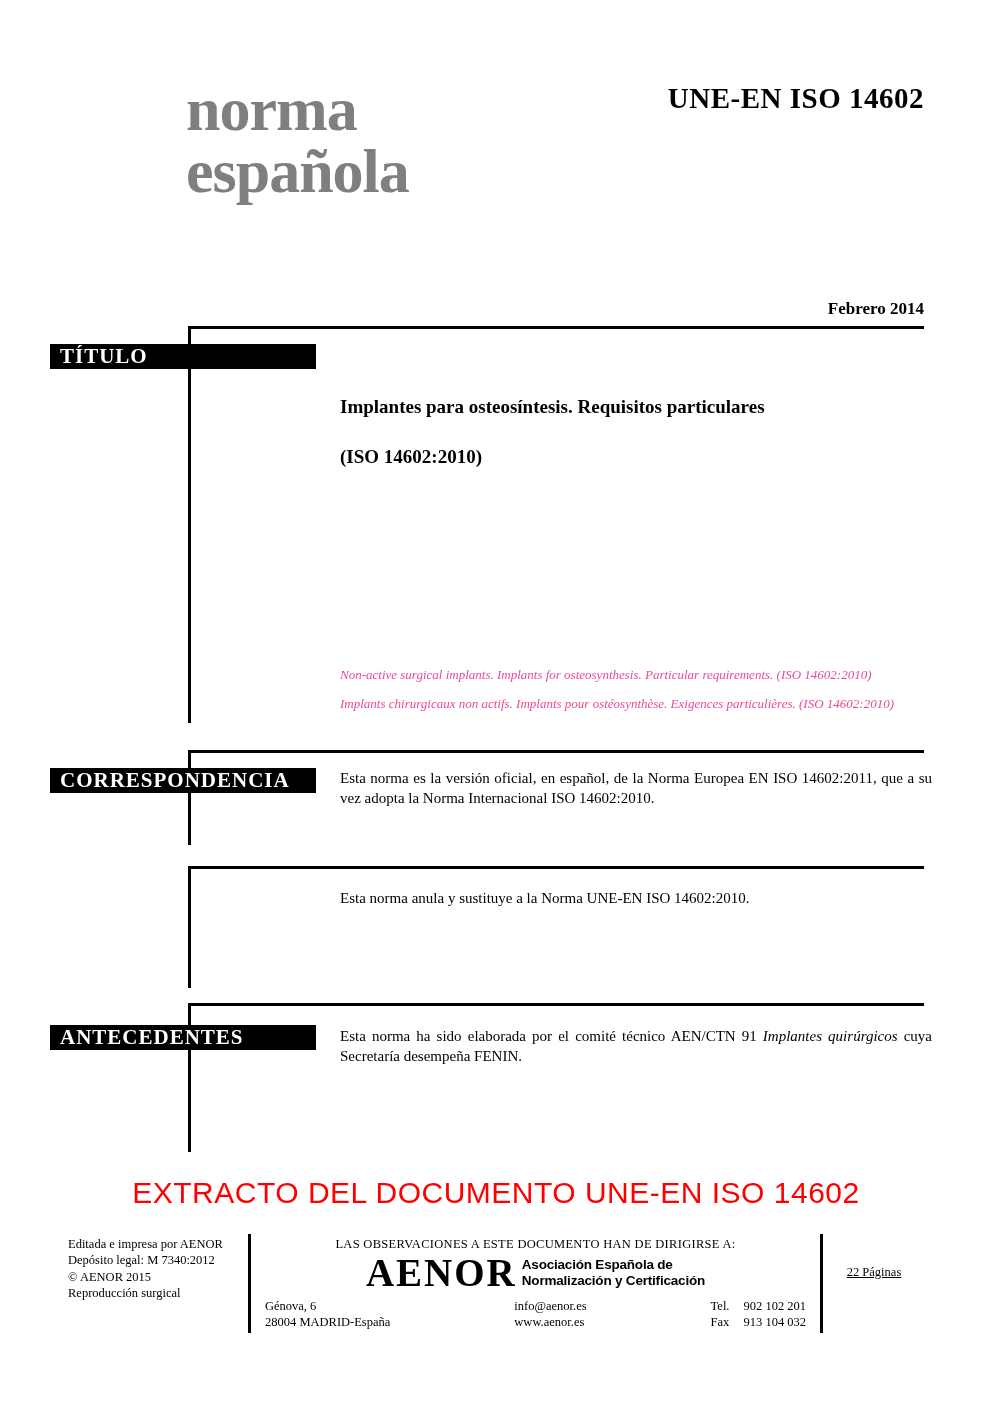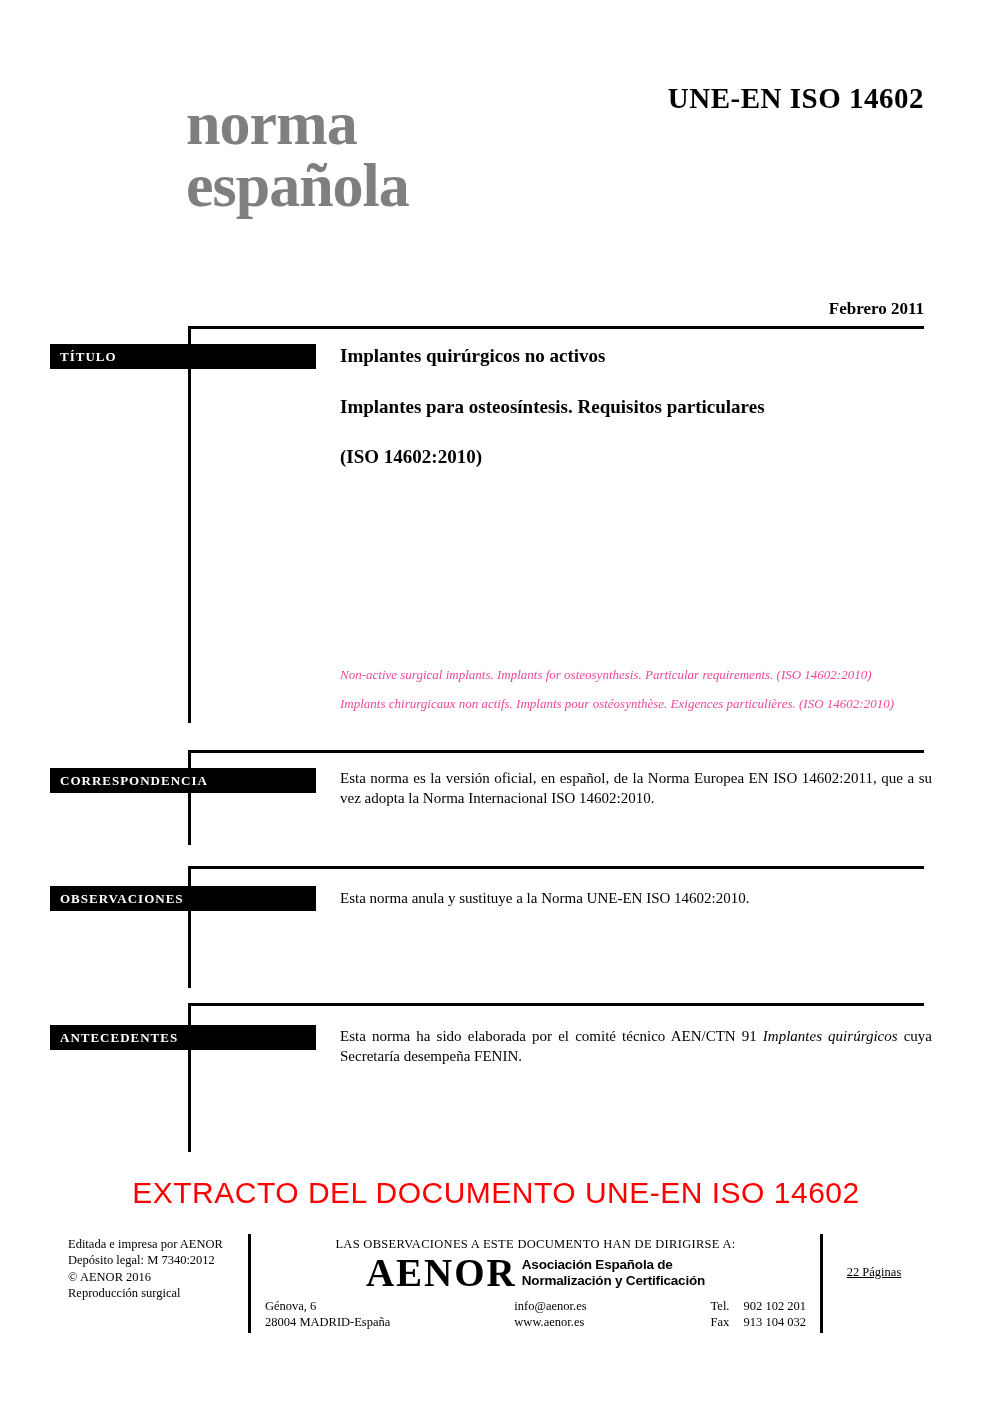--- a/index.html
+++ b/index.html
@@ -4,39 +4,39 @@
 <style>
   * { margin:0; padding:0; box-sizing:border-box; }
   html,body { background:#e8e8e8; }
   .page {
     position:relative; width:992px; height:1403px; background:#ffffff;
     font-family:"Liberation Serif", serif; color:#000; overflow:hidden;
     margin:0 auto;
   }
   
   .norma-logo {
-    position:absolute; left:186px; top:92px;
+    position:absolute; left:186px; top:78px;
     font-weight:bold; font-size:62px; line-height:1.0;
     color:#7f7f7f; letter-spacing:-1px;
   }
   .doc-code {
     position:absolute; right:68px; top:82px;
     font-weight:bold; font-size:29px; letter-spacing:0.5px; text-align:left;
   }
   .issue-date {
     position:absolute; right:68px; top:299px;
     font-weight:bold; font-size:17px; text-align:right;
   }
   
   .rule-h { position:absolute; left:188px; width:736px; height:3px; background:#000; }
   .rule-v { position:absolute; left:188px; width:3px; background:#000; }
   
   .bar {
     position:absolute; left:50px; width:266px; height:25px; background:#000;
-    color:#fff; font-weight:bold; font-size:13px; letter-spacing:1px;
+    color:#fff; font-weight:bold; font-size:21px; letter-spacing:1px;
     display:flex; align-items:center; padding-left:10px;
   }
   
   .title-line {
     position:absolute; left:340px; width:600px;
     font-weight:bold; font-size:19px;
   }
   .translation {
     position:absolute; left:340px; width:600px;
     font-style:italic; font-size:13px; color:#ec4899;
@@ -83,65 +83,61 @@
 </head>
 <body>
 
 <div class="page">
 
   <div class="norma-logo">
     <div>norma</div>
     <div>española</div>
   </div>
   <div class="doc-code">UNE-EN ISO 14602</div>
-  <div class="issue-date">Febrero 2011</div>
+  <div class="issue-date">Febrero 2014</div>
 
   <div class="rule-h" style="top:326px;"></div>
   <div class="rule-v" style="top:326px; height:397px;"></div>
 
   <div class="bar" style="top:344px;">
     <span>TÍTULO</span>
   </div>
-  <div class="title-line" style="top:345px;">Implantes quirúrgicos no activos</div>
   <div class="title-line" style="top:396px;">Implantes para osteosíntesis. Requisitos particulares</div>
   <div class="title-line" style="top:446px;">(ISO 14602:2010)</div>
   <div class="translation" style="top:667px;">Non-active surgical implants. Implants for osteosynthesis. Particular requirements. (ISO 14602:2010)</div>
   <div class="translation" style="top:696px;">Implants chirurgicaux non actifs. Implants pour ostéosynthèse. Exigences particulières. (ISO 14602:2010)</div>
 
   <div class="rule-h" style="top:750px;"></div>
   <div class="rule-v" style="top:750px; height:95px;"></div>
   <div class="bar" style="top:768px;">
     <span>CORRESPONDENCIA</span>
   </div>
   <div class="section-body" style="top:768px;">Esta norma es la versión oficial, en español, de la Norma Europea EN ISO 14602:2011, que a su vez adopta la Norma Internacional ISO 14602:2010.</div>
 
   <div class="rule-h" style="top:866px;"></div>
   <div class="rule-v" style="top:866px; height:122px;"></div>
-  <div class="bar" style="top:886px;">
-    <span>OBSERVACIONES</span>
-  </div>
   <div class="section-body" style="top:888px; text-align:left;">Esta norma anula y sustituye a la Norma UNE-EN ISO 14602:2010.</div>
 
   <div class="rule-h" style="top:1003px;"></div>
   <div class="rule-v" style="top:1003px; height:149px;"></div>
   <div class="bar" style="top:1025px;">
     <span>ANTECEDENTES</span>
   </div>
   <div class="section-body" style="top:1026px;"><span>Esta norma ha sido elaborada por el comité técnico AEN/CTN 91 </span><span style="font-style: italic;">Implantes quirúrgicos</span><span> cuya Secretaría desempeña FENIN.</span></div>
 
   <div class="extract-heading">EXTRACTO DEL DOCUMENTO UNE-EN ISO 14602</div>
 
   <div class="footer">
     <div class="f-col1">
       <div>
         <div>Editada e impresa por AENOR</div>
         <div>Depósito legal: M 7340:2012</div>
       </div>
       <div>
-        <div>© AENOR 2016</div>
+        <div>© AENOR 2015</div>
         <div>Reproducción surgical</div>
       </div>
     </div>
 
     <div class="f-div"></div>
 
     <div class="f-col2">
       <div class="f-notice">LAS OBSERVACIONES A ESTE DOCUMENTO HAN DE DIRIGIRSE A:</div>
       <div class="f-logo-row">
         <div class="f-aenor">AENOR</div>

